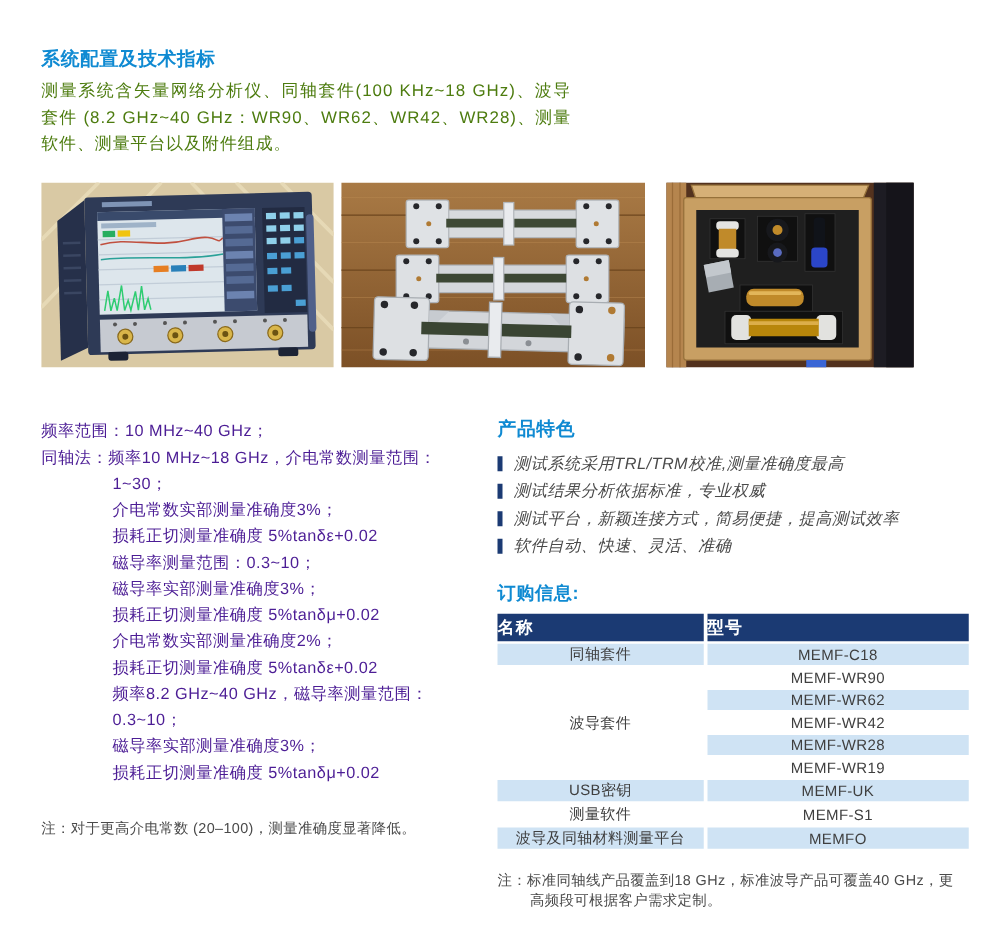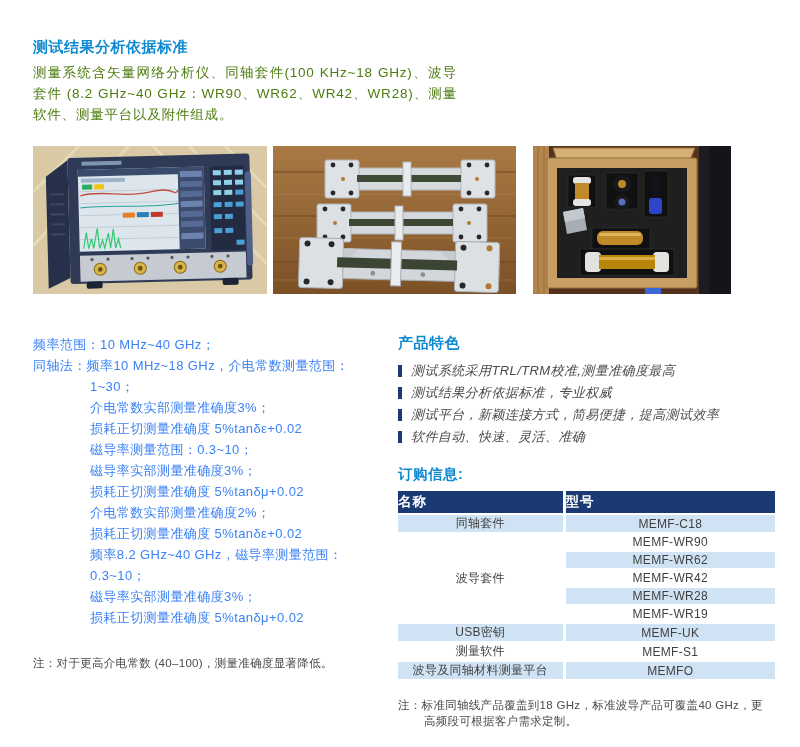--- a/index.html
+++ b/index.html
@@ -45,21 +45,21 @@
   }
 
   
   .columns { display: flex; margin-top: 40px; }
   .col-left { width: 365px; flex: none; }
   .col-right { width: 377px; flex: none; }
 
   .spec-line {
     font-size: 13px;
     line-height: 21px;
-    color: #3b82f6;
+    color: #4c1d95;
     letter-spacing: 0.4px;
     white-space: nowrap;
   }
   .spec-line.indent { padding-left: 57px; }
 
   .note {
     font-size: 11.5px;
     line-height: 16px;
     color: #4a4a4a;
     letter-spacing: 0.3px;
@@ -117,21 +117,21 @@
   }
   td.lt { background: #cfe3f4; }
   td.wt { background: #ffffff; }
 </style>
 </head>
 <body>
 
 <div class="page">
 
   <section class="intro">
-    <div class="h-blue">测试结果分析依据标准</div>
+    <div class="h-blue">系统配置及技术指标</div>
     <p>测量系统含矢量网络分析仪、同轴套件(100 KHz~18 GHz)、波导套件 (8.2 GHz~40 GHz：WR90、WR62、WR42、WR28)、测量软件、测量平台以及附件组成。</p>
   </section>
 
   <div class="photos">
 
     <div class="photo photo-1">
       <svg viewBox="0 0 234 148">
         <rect width="234" height="148" fill="#d9c9a4"></rect>
         <path d="M120,0 L234,118 M156,0 L234,80 M192,0 L234,42 M0,46 L46,0 M0,100 L96,0" stroke="#e6d9b6" stroke-width="3" fill="none"></path>
         <g transform="rotate(-1.5 117 74)">
@@ -337,21 +337,21 @@
           <div class="spec-line indent">磁导率测量范围：0.3~10；</div>
           <div class="spec-line indent">磁导率实部测量准确度3%；</div>
           <div class="spec-line indent">损耗正切测量准确度 5%tanδμ+0.02</div>
           <div class="spec-line indent">介电常数实部测量准确度2%；</div>
           <div class="spec-line indent">损耗正切测量准确度 5%tanδε+0.02</div>
           <div class="spec-line indent">频率8.2 GHz~40 GHz，磁导率测量范围：</div>
           <div class="spec-line indent">0.3~10；</div>
           <div class="spec-line indent">磁导率实部测量准确度3%；</div>
           <div class="spec-line indent">损耗正切测量准确度 5%tanδμ+0.02</div>
         </div>
-      <div class="note note-left">注：对于更高介电常数 (40–100)，测量准确度显著降低。</div>
+      <div class="note note-left">注：对于更高介电常数 (20–100)，测量准确度显著降低。</div>
     </div>
 
     <div class="col-right">
       <div class="h-blue">产品特色</div>
       <ul class="features-list" id="features-list">
           <li>
             <span class="bullet-bar"></span>
             <span>测试系统采用TRL/TRM校准,测量准确度最高</span>
           </li>
           <li>

